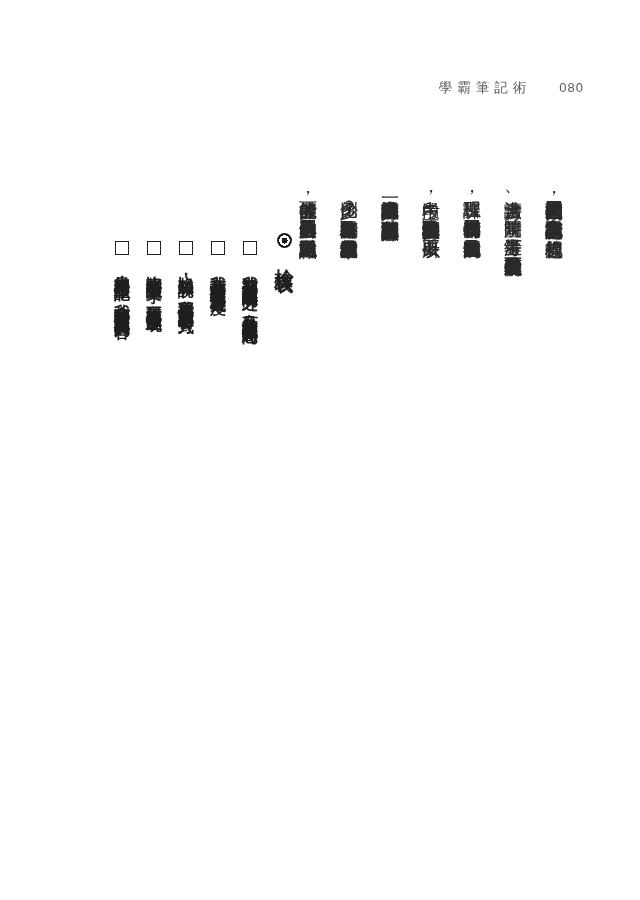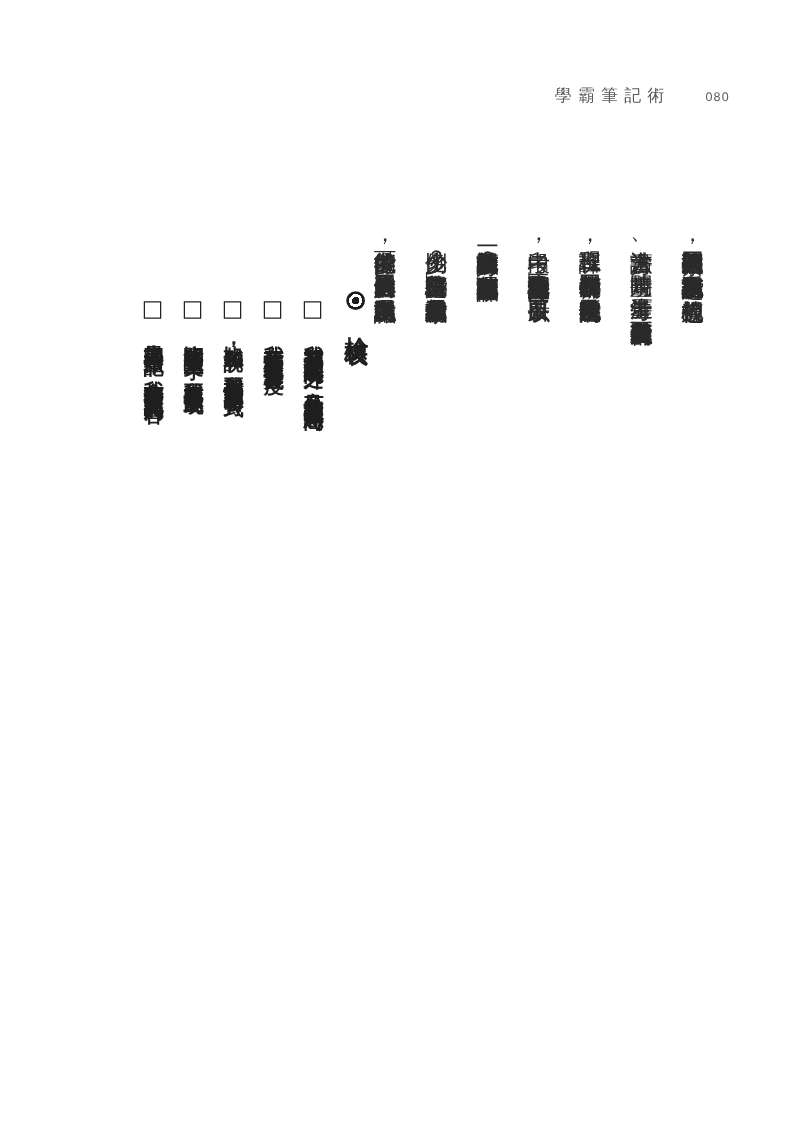--- a/index.html
+++ b/index.html
@@ -22,22 +22,22 @@
     position: absolute;
     top: 68px;
     right: 56px;
     display: flex;
     align-items: baseline;
     gap: 28px;
     color: #5a5a5a;
     font-family: "Liberation Serif", "DejaVu Serif", serif;
     font-size: 13.5px;
   }
-  .page-header .running-title { letter-spacing: 5px; }
-  .page-header .page-number   { letter-spacing: 1px; font-family: "Liberation Sans", "DejaVu Sans", sans-serif; font-size: 10px; }
+  .page-header .running-title { letter-spacing: 5px; margin-top: 11px; }
+  .page-header .page-number   { letter-spacing: 1px; font-family: "Liberation Sans", "DejaVu Sans", sans-serif; font-size: 13px; }
 
   
   .main-text {
     position: absolute;
     top: 187px;
     right: 66px;
     height: 622px;
     writing-mode: vertical-rl;
     text-orientation: mixed;
     font-family: "Liberation Serif", "DejaVu Serif", serif;

